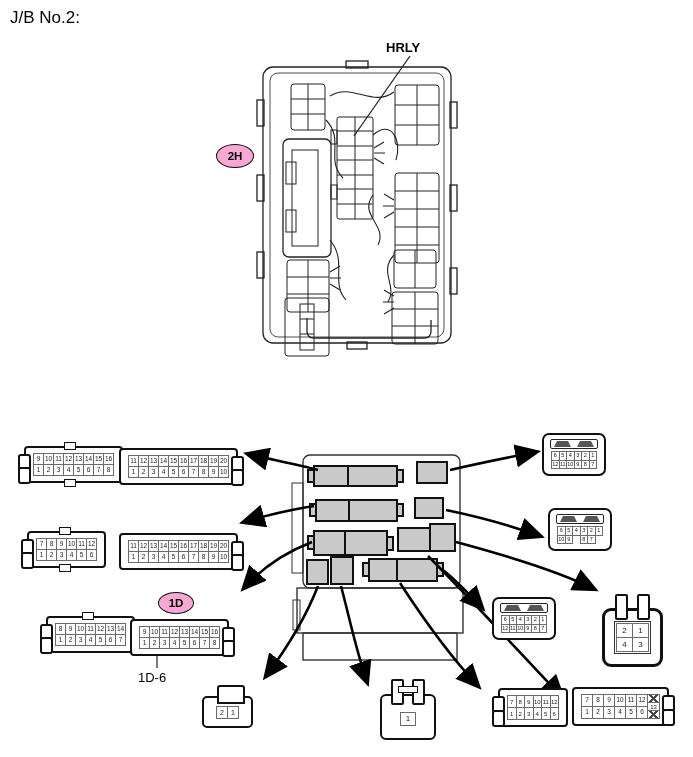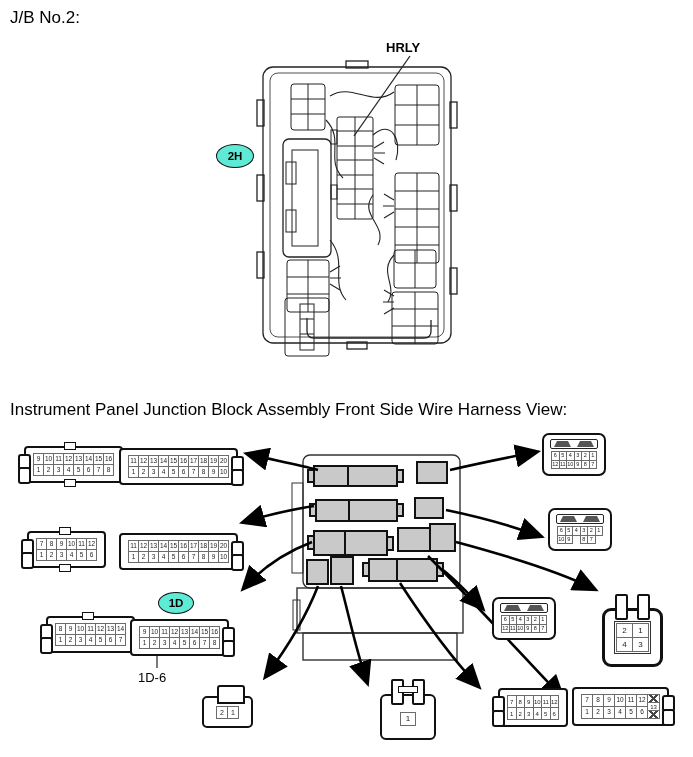--- a/index.html
+++ b/index.html
@@ -2,21 +2,21 @@
 <html><head>
 <meta charset="utf-8">
 <style>
   html,body{margin:0;padding:0;background:#fff;}
   .page{position:relative;width:693px;height:757px;background:#fff;overflow:hidden;
         font-family:"Liberation Sans", sans-serif;color:#000;}
   .heading{position:absolute;font-size:17px;font-weight:normal;white-space:nowrap;}
   .lbl{position:absolute;font-size:13px;white-space:nowrap;}
   .oval{position:absolute;border:1.5px solid #111;border-radius:50%;
         display:flex;align-items:center;justify-content:center;
-        font-size:11.5px;font-weight:600;background:#5eead4;}
+        font-size:11.5px;font-weight:600;background:#f9a8d4;}
   svg.overlay{position:absolute;left:0;top:0;pointer-events:none;}
 
   
   .connector{position:absolute;background:#fff;border:2px solid #111;border-radius:4px;
              padding:5px 7px;z-index:3;}
   .pin-wrap{display:flex;align-items:stretch;}
   .pin-grid{display:inline-block;background:#fff;}
   .pin-row{display:flex;}
   .pin-row + .pin-row{margin-top:-1px;}
   .pin{box-sizing:border-box;border:1px solid #6b6b6b;background:#fff;
@@ -223,21 +223,20 @@
       <path d="M446,510 C480,517 512,526 540,536" marker-end="url(#ah)"></path>
       <path d="M456,542 C508,556 560,572 594,589" marker-end="url(#ah)"></path>
     </g>
 
     <line x1="157" y1="649" x2="157" y2="668" stroke="#222" stroke-width="1.2"></line>
   </svg>
 
   <div class="heading" style="left:10px;top:8px;">J/B No.2:</div>
   <div class="lbl" style="left:386px;top:40px;font-weight:700;">HRLY</div>
   <div class="oval" style="left:216px;top:144px;width:36px;height:22px;">2H</div>
-  <div class="heading" style="left:10px;top:400px;">Instrument Panel Junction Block Assembly Front Side Wire Harness View:</div>
   <div class="oval" style="left:158px;top:592px;width:34px;height:20px;">1D</div>
   <div class="lbl" style="left:138px;top:670px;">1D-6</div>
 
   <div class="connector cells-10 latch-l" style="left:24px;top:446px;">
     <i class="bump b1"></i>
     <i class="bump b2"></i>
     <i class="tab t-top"></i>
     <i class="tab t-bot"></i>
   <div class="pin-wrap">
         <div class="pin-grid">

